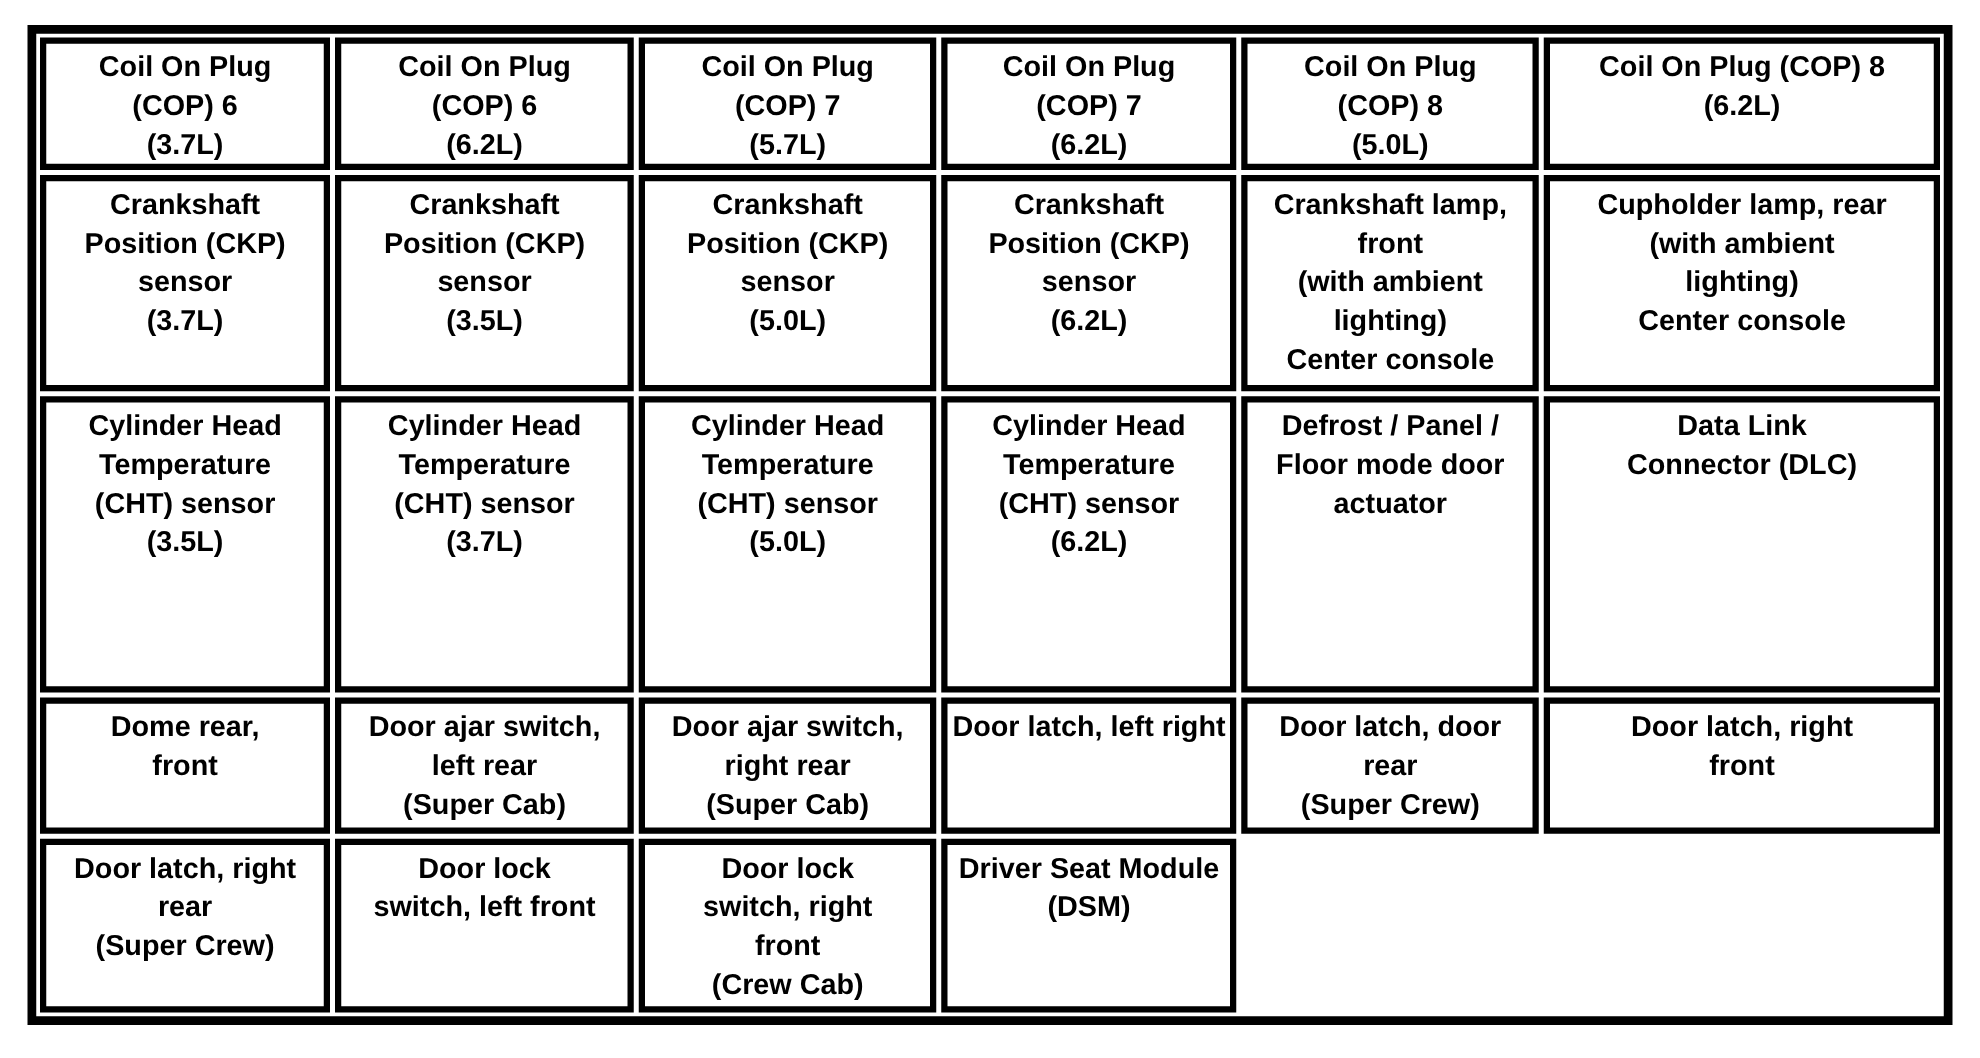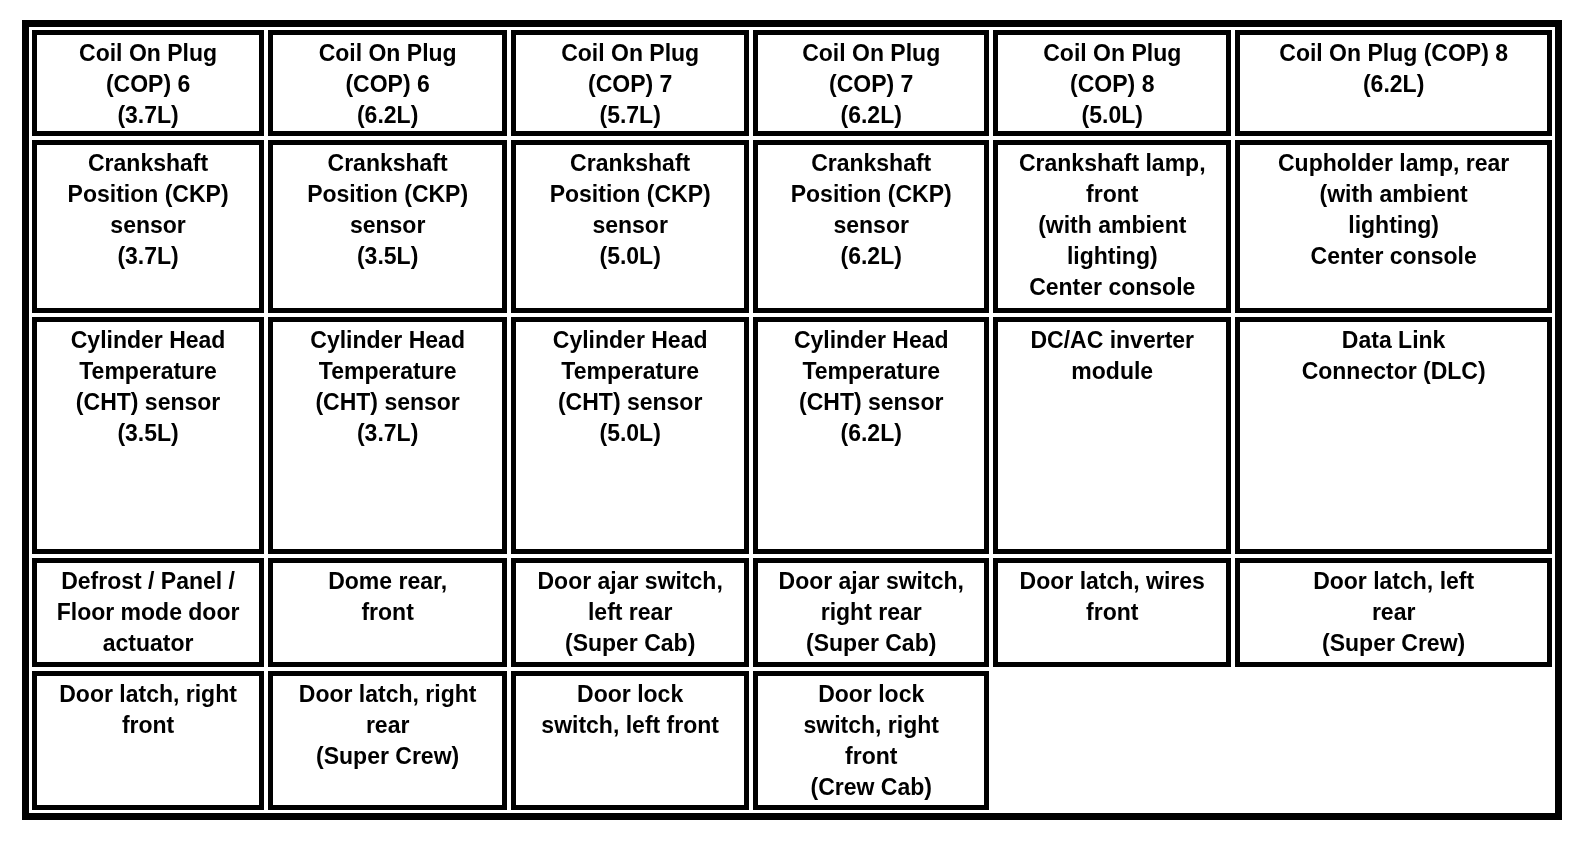--- a/index.html
+++ b/index.html
@@ -105,47 +105,47 @@
 (CHT) sensor
 (3.7L)</div>
     <div class="cell">Cylinder Head
 Temperature
 (CHT) sensor
 (5.0L)</div>
     <div class="cell">Cylinder Head
 Temperature
 (CHT) sensor
 (6.2L)</div>
-    <div class="cell">DC/AC inverter
-module</div>
 
-    <div class="cell">Data Link
-Connector (DLC)</div>
     <div class="cell">Defrost / Panel /
 Floor mode door
 actuator</div>
+    <div class="cell">Data Link
+Connector (DLC)</div>
     <div class="cell">Dome rear,
 front</div>
     <div class="cell">Door ajar switch,
 left rear
 (Super Cab)</div>
     <div class="cell">Door ajar switch,
 right rear
 (Super Cab)</div>
-    <div class="cell">Door latch, wires front</div>
+    <div class="cell">Door latch, left right</div>
 
-    <div class="cell">Door latch, left
+    <div class="cell">Door latch, door
 rear
 (Super Crew)</div>
     <div class="cell">Door latch, right
 front</div>
     <div class="cell">Door latch, right
 rear
 (Super Crew)</div>
     <div class="cell">Door lock
 switch, left front</div>
     <div class="cell">Door lock
 switch, right
 front
 (Crew Cab)</div>
+    <div class="cell">Driver Seat Module
+(DSM)</div>
 
   </div>
 </div>
 
 </body></html>

